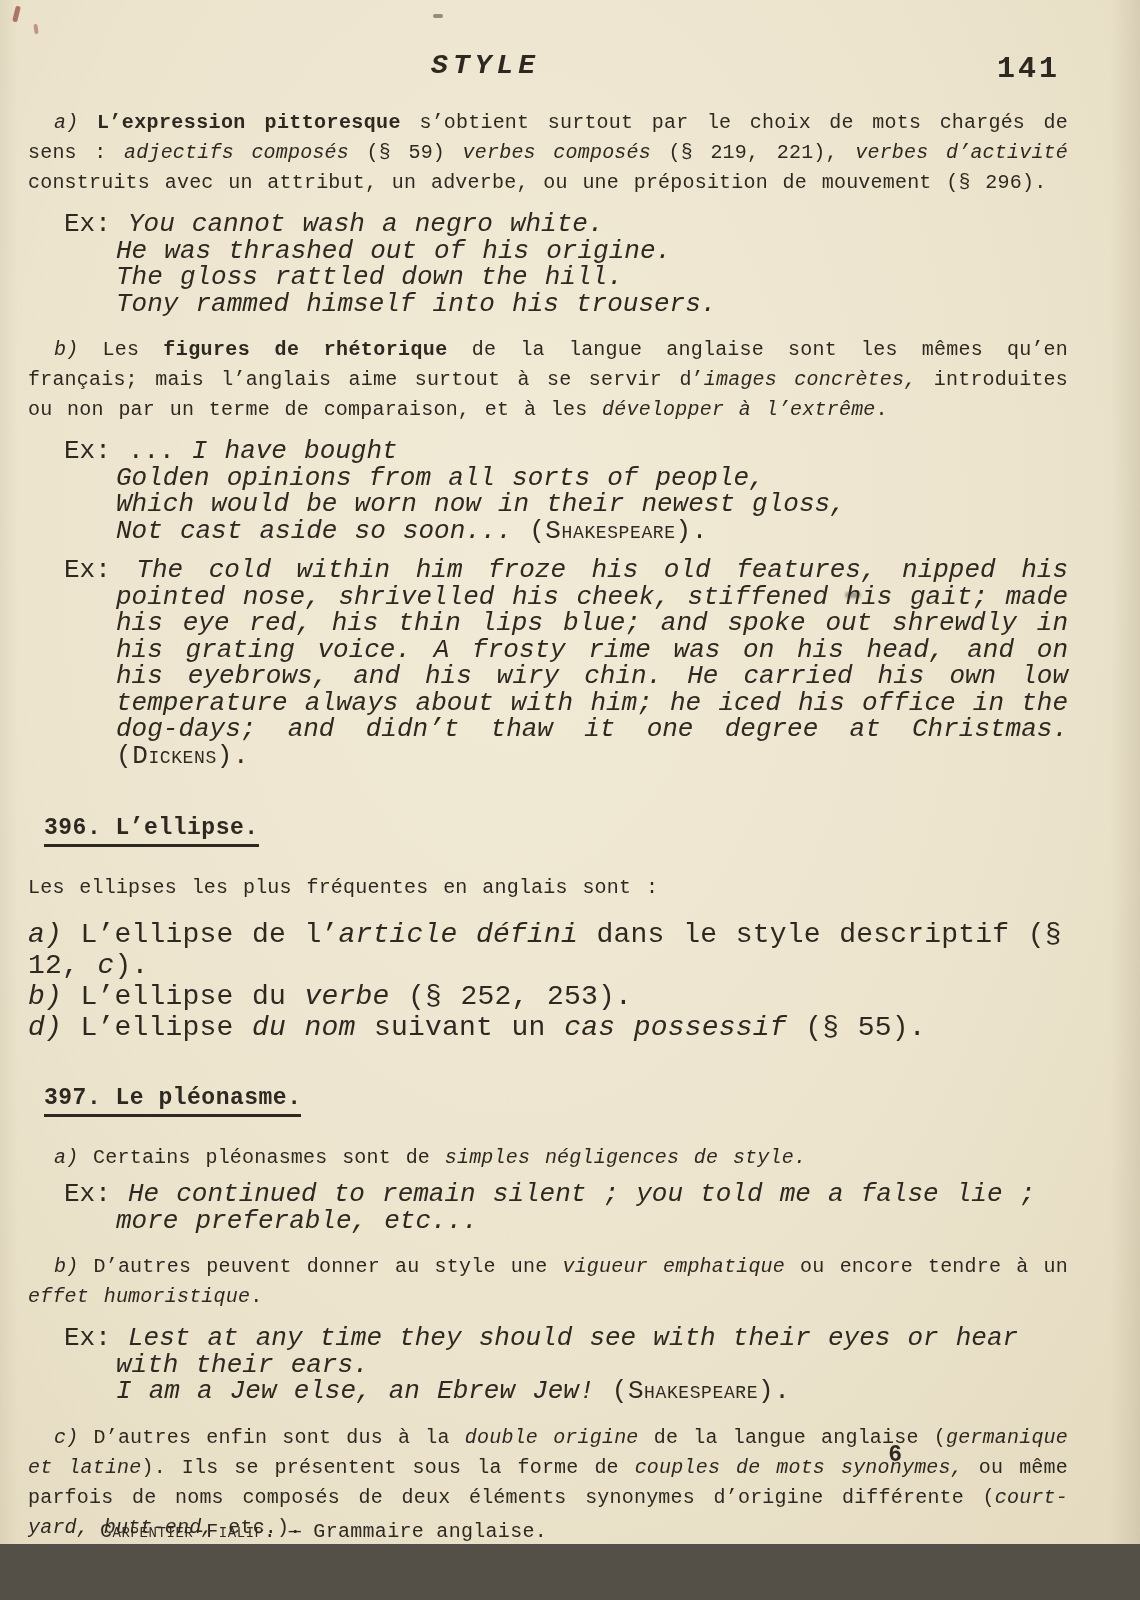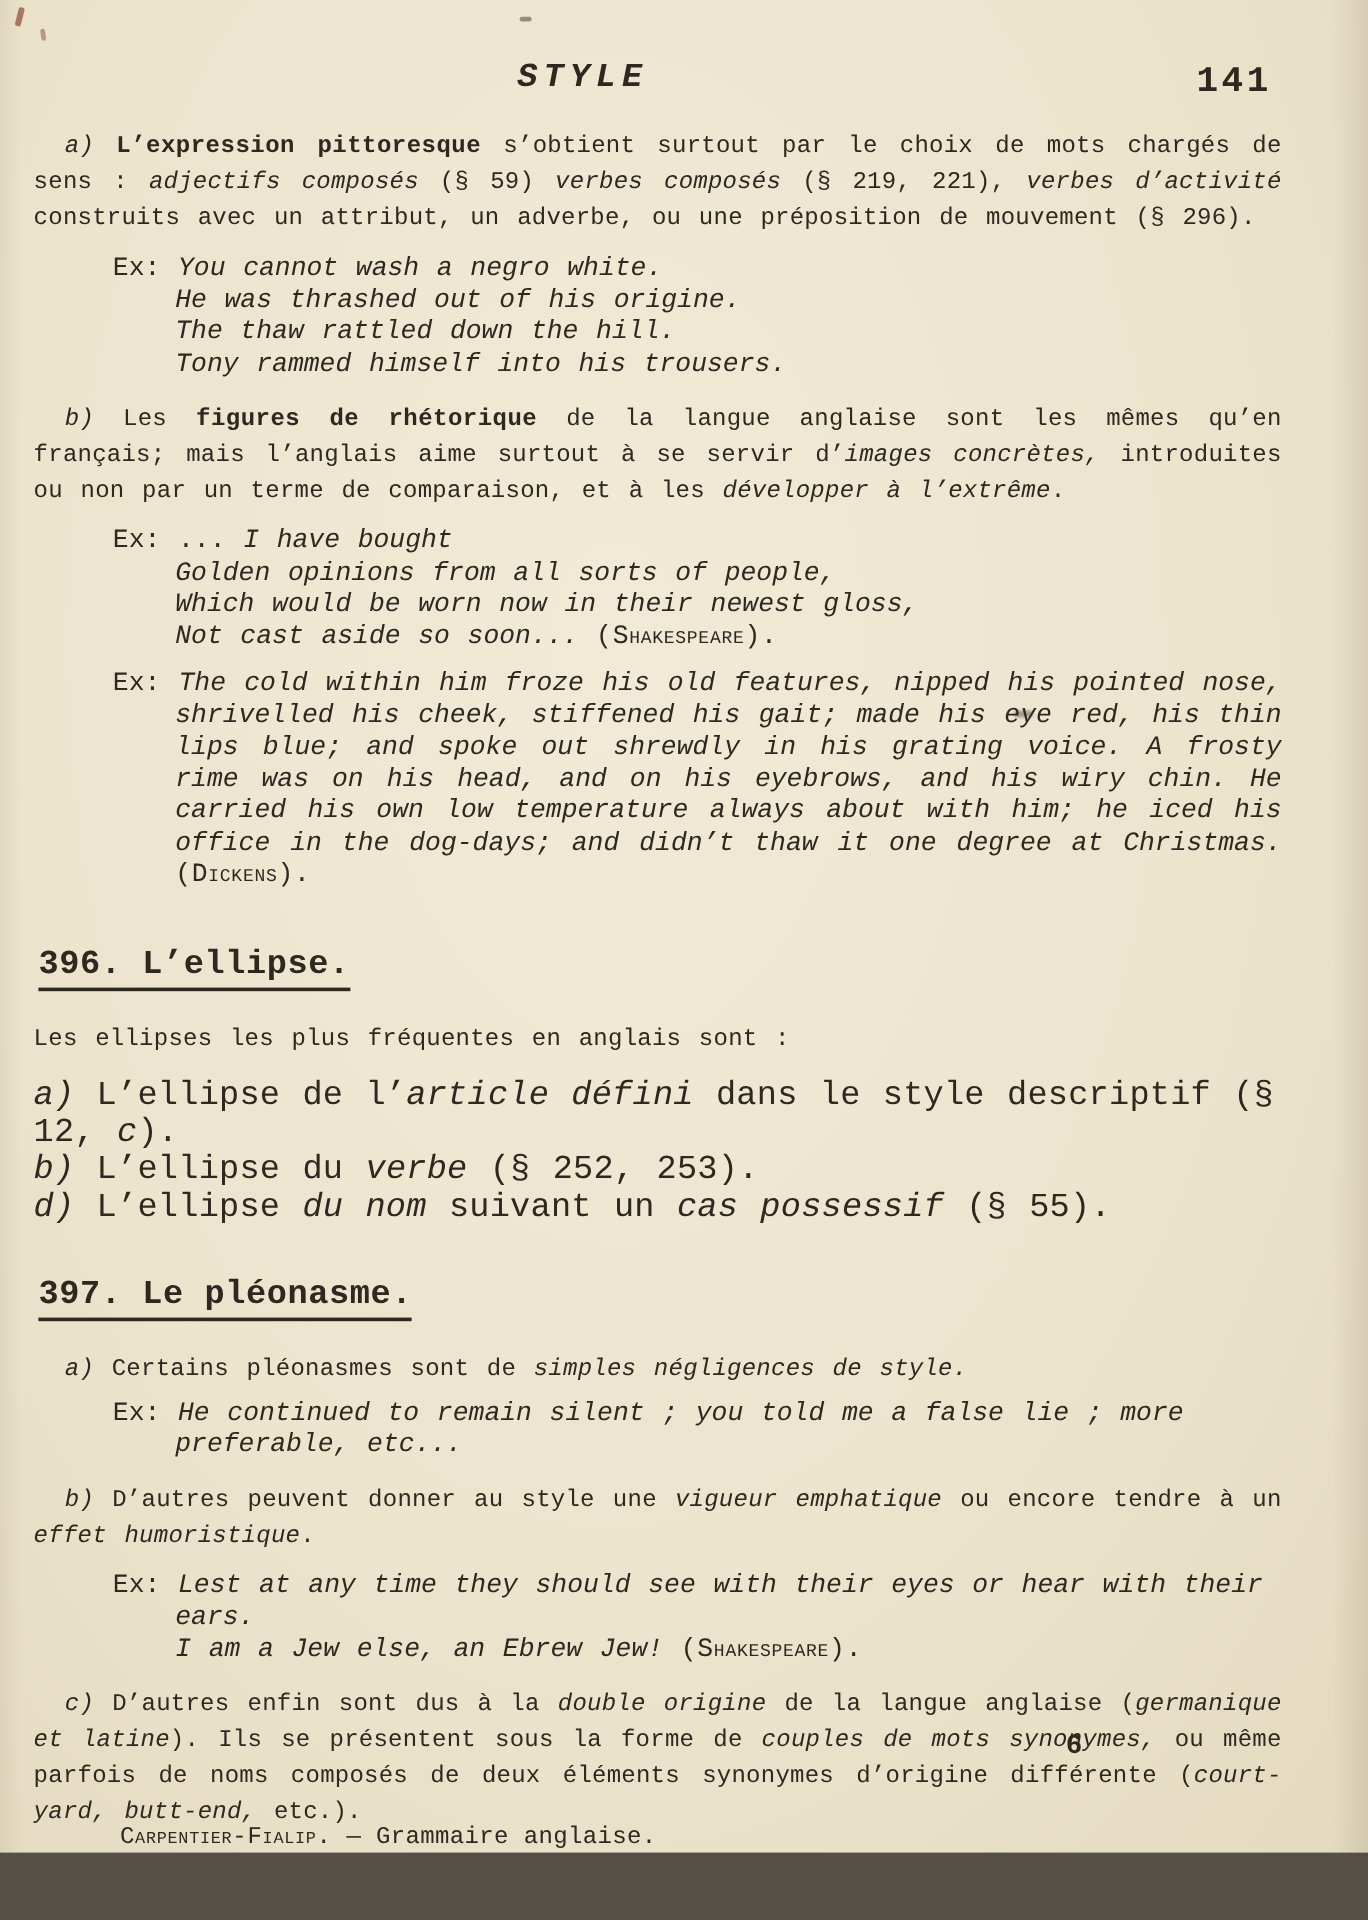--- a/index.html
+++ b/index.html
@@ -36,29 +36,29 @@
   .para.indent{text-indent:26px;}
   .para.no-just{text-align:left;}
   .list-item{font-size:28px;line-height:31px;margin:0;word-spacing:1.5px;letter-spacing:0.2px;}
   .para + .list-item{margin-top:16px;}
 
   .seg-i{font-style:italic;}
   .seg-b{font-weight:700;letter-spacing:0.4px;}
   .seg-sc{font-variant:small-caps;letter-spacing:0.6px;}
 
   .example{
-    margin:13px 0 0 66px;
-    font-size:22px;line-height:26.5px;
+    margin:13px 0 0 36px;
+    font-size:26px;line-height:26.5px;
     padding-left:52px;word-spacing:1.5px;
   }
   .example .ex-line{text-indent:0;}
   .example .ex-line.first{text-indent:-52px;}
   .example.example-para{text-indent:-52px;text-align:justify;}
 
-  .heading{margin:46px 4px 0;font-size:28px;font-weight:700;}
+  .heading{margin:46px 16px 0;font-size:23px;font-weight:700;}
   .heading .heading-text{
     display:inline-block;border-bottom:3px solid #2e2920;
     padding-bottom:3px;letter-spacing:0.5px;
   }
   .example-para + .heading{margin-top:46px;}
   .list-item + .heading{margin-top:42px;}
   .heading + .para{margin-top:26px;}
   .example + .para{margin-top:18px;}
   .para + .example-tight{margin-top:8px;}
 
@@ -90,21 +90,21 @@
   <div class="header">
     <div class="title">STYLE</div>
     <div class="page-number">141</div>
   </div>
 
   <div class="content">
       <div class="para indent"><span class="seg-i">a) </span><span class="seg-b">L’expression pittoresque</span><span class="seg-r"> s’obtient surtout par le choix de mots chargés de sens : </span><span class="seg-i">adjectifs composés</span><span class="seg-r"> (§ 59) </span><span class="seg-i">verbes composés</span><span class="seg-r"> (§ 219, 221), </span><span class="seg-i">verbes d’activité</span><span class="seg-r"> construits avec un attribut, un adverbe, ou une préposition de mouvement (§ 296).</span></div>
       <div class="example">
         <div class="ex-line first"><span class="seg-r">Ex: </span><span class="seg-i">You cannot wash a negro white.</span></div>
         <div class="ex-line"><span class="seg-i">He was thrashed out of his origine.</span></div>
-        <div class="ex-line"><span class="seg-i">The thaw rattled down the hill.</span></div>
+        <div class="ex-line"><span class="seg-i">The gloss rattled down the hill.</span></div>
         <div class="ex-line"><span class="seg-i">Tony rammed himself into his trousers.</span></div>
       </div>
       <div class="para indent"><span class="seg-i">b) </span><span class="seg-r">Les </span><span class="seg-b">figures de rhétorique</span><span class="seg-r"> de la langue anglaise sont les mêmes qu’en français; mais l’anglais aime surtout à se servir d’</span><span class="seg-i">images concrètes,</span><span class="seg-r"> introduites ou non par un terme de comparaison, et à les </span><span class="seg-i">développer à l’extrême</span><span class="seg-r">.</span></div>
       <div class="example">
         <div class="ex-line first"><span class="seg-r">Ex: ... </span><span class="seg-i">I have bought</span></div>
         <div class="ex-line"><span class="seg-i">Golden opinions from all sorts of people,</span></div>
         <div class="ex-line"><span class="seg-i">Which would be worn now in their newest gloss,</span></div>
         <div class="ex-line"><span class="seg-i">Not cast aside so soon... </span><span class="seg-sc">(Shakespeare).</span></div>
       </div>
       <div class="example example-para"><span class="seg-r">Ex: </span><span class="seg-i">The cold within him froze his old features, nipped his pointed nose, shrivelled his cheek, stiffened his gait; made his eye red, his thin lips blue; and spoke out shrewdly in his grating voice.  A frosty rime was on his head, and on his eyebrows, and his wiry chin.  He carried his own low temperature always about with him; he iced his office in the dog-days; and didn’t thaw it one degree at Christmas. </span><span class="seg-sc">(Dickens).</span></div>

